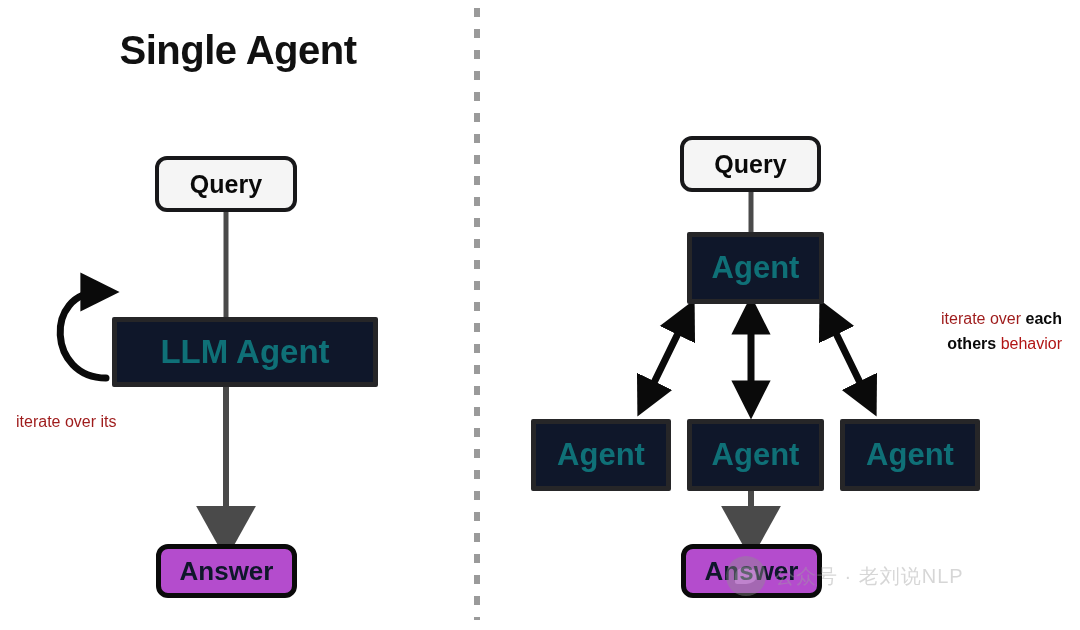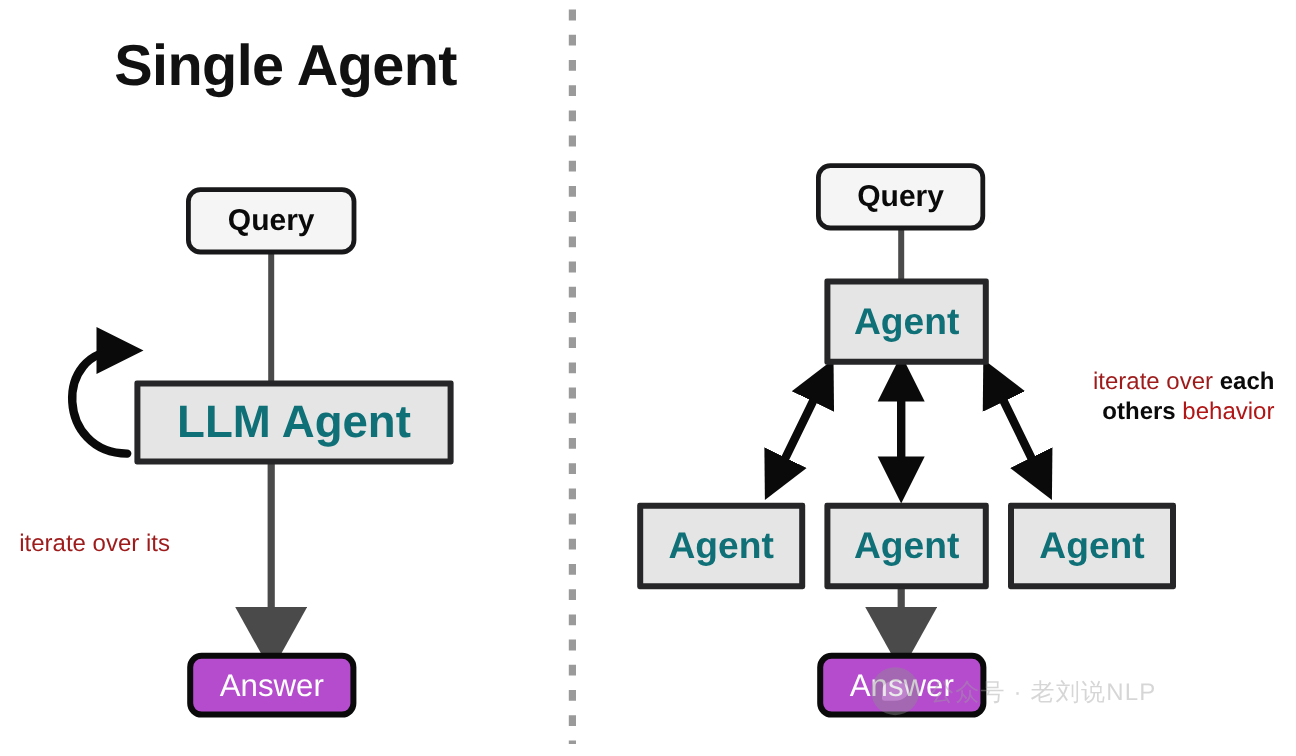--- a/index.html
+++ b/index.html
@@ -21,21 +21,21 @@
     position: absolute;
     left: 0;
     top: 0;
     width: 1080px;
     height: 630px;
     pointer-events: none;
   }
   .panel-title {
     position: absolute;
     font-weight: bold;
-    font-size: 48px;
+    font-size: 40px;
     color: #111111;
     letter-spacing: -0.5px;
     white-space: nowrap;
     text-align: center;
   }
   #title-single { left: 0px;   top: 28px; width: 476px; }
   #title-multi  { left: 476px; top: 28px; width: 604px; }
 
   .node {
     position: absolute;
@@ -46,54 +46,54 @@
     white-space: nowrap;
   }
   .node-query {
     background: #f5f5f5;
     border: 4px solid #18181a;
     border-radius: 12px;
     color: #0a0a0a;
     font-weight: bold;
   }
   .node-agent {
-    background: #e5e5e5;
+    background: #0f172a;
     border: 5px solid #262628;
     border-radius: 2px;
     color: #0f7077;
     font-weight: bold;
   }
   .node-answer {
     background: #b44ccd;
     border: 5px solid #0a0a0a;
     border-radius: 12px;
-    color: #ffffff;
-    font-weight: normal;
+    color: #0f172a;
+    font-weight: bold;
   }
 
   
   #node-query-single  { left: 155px; top: 156px; width: 142px; height: 56px; font-size: 25px; }
-  #node-llm-agent     { left: 112px; top: 317px; width: 266px; height: 70px; font-size: 38px; }
+  #node-llm-agent     { left: 112px; top: 317px; width: 266px; height: 70px; font-size: 33px; }
   #node-answer-single { left: 156px; top: 544px; width: 141px; height: 54px; font-size: 26px; }
 
   
   #node-query-multi   { left: 680px; top: 136px; width: 141px; height: 56px; font-size: 25px; }
   #node-agent-top     { left: 687px; top: 232px; width: 137px; height: 72px; font-size: 31px; }
   #node-agent-left    { left: 531px; top: 419px; width: 140px; height: 72px; font-size: 31px; }
   #node-agent-center  { left: 687px; top: 419px; width: 137px; height: 72px; font-size: 31px; }
   #node-agent-right   { left: 840px; top: 419px; width: 140px; height: 72px; font-size: 31px; }
   #node-answer-multi  { left: 681px; top: 544px; width: 141px; height: 54px; font-size: 26px; }
 
   .annotation {
     position: absolute;
-    font-size: 20px;
+    font-size: 16px;
     line-height: 25px;
     white-space: nowrap;
   }
-  #annotation-single { left: 16px;  top: 409px; text-align: right; margin-top: 32px; }
+  #annotation-single { left: 16px;  top: 409px; text-align: right; }
   #annotation-multi  { left: 872px; top: 306px; text-align: right; width: 190px; }
 
   .ann-red    { color: #9e1b1b; font-weight: normal; }
   .ann-black-b{ color: #0a0a0a; font-weight: bold; }
   .ann-red-b  { color: #b11515; font-weight: normal; }
 
   
   #watermark {
     position: absolute;
     left: 726px;

